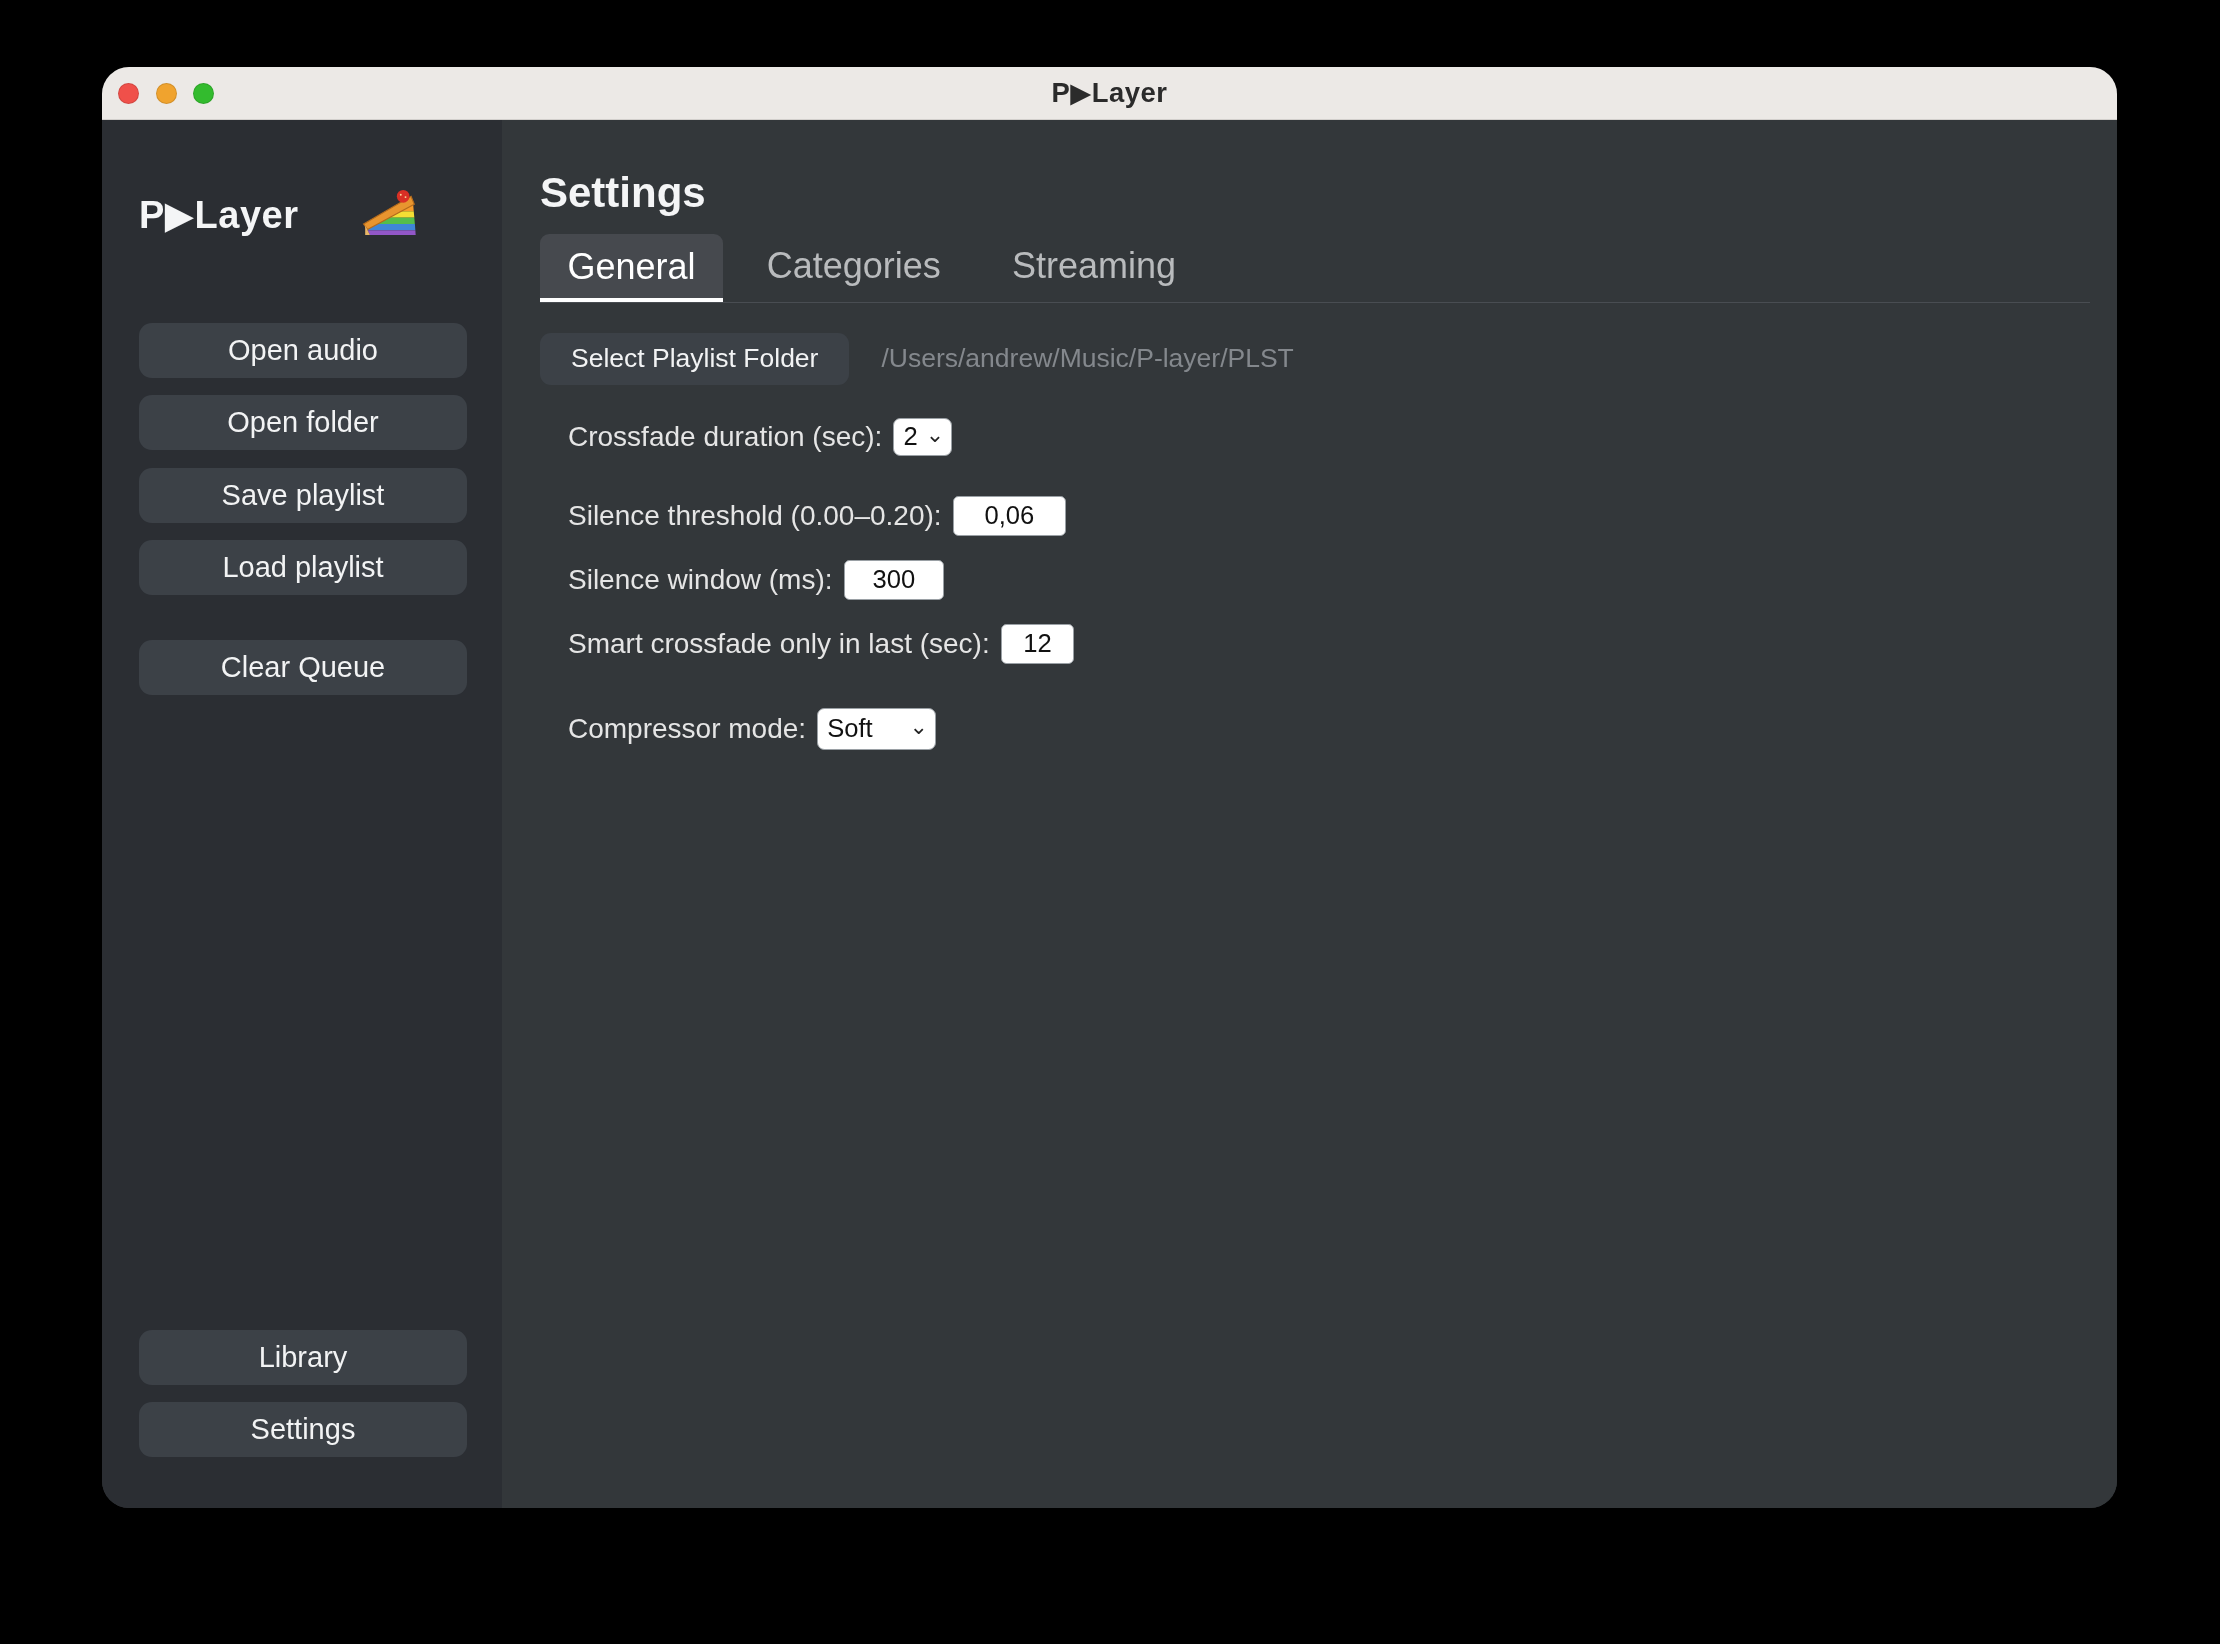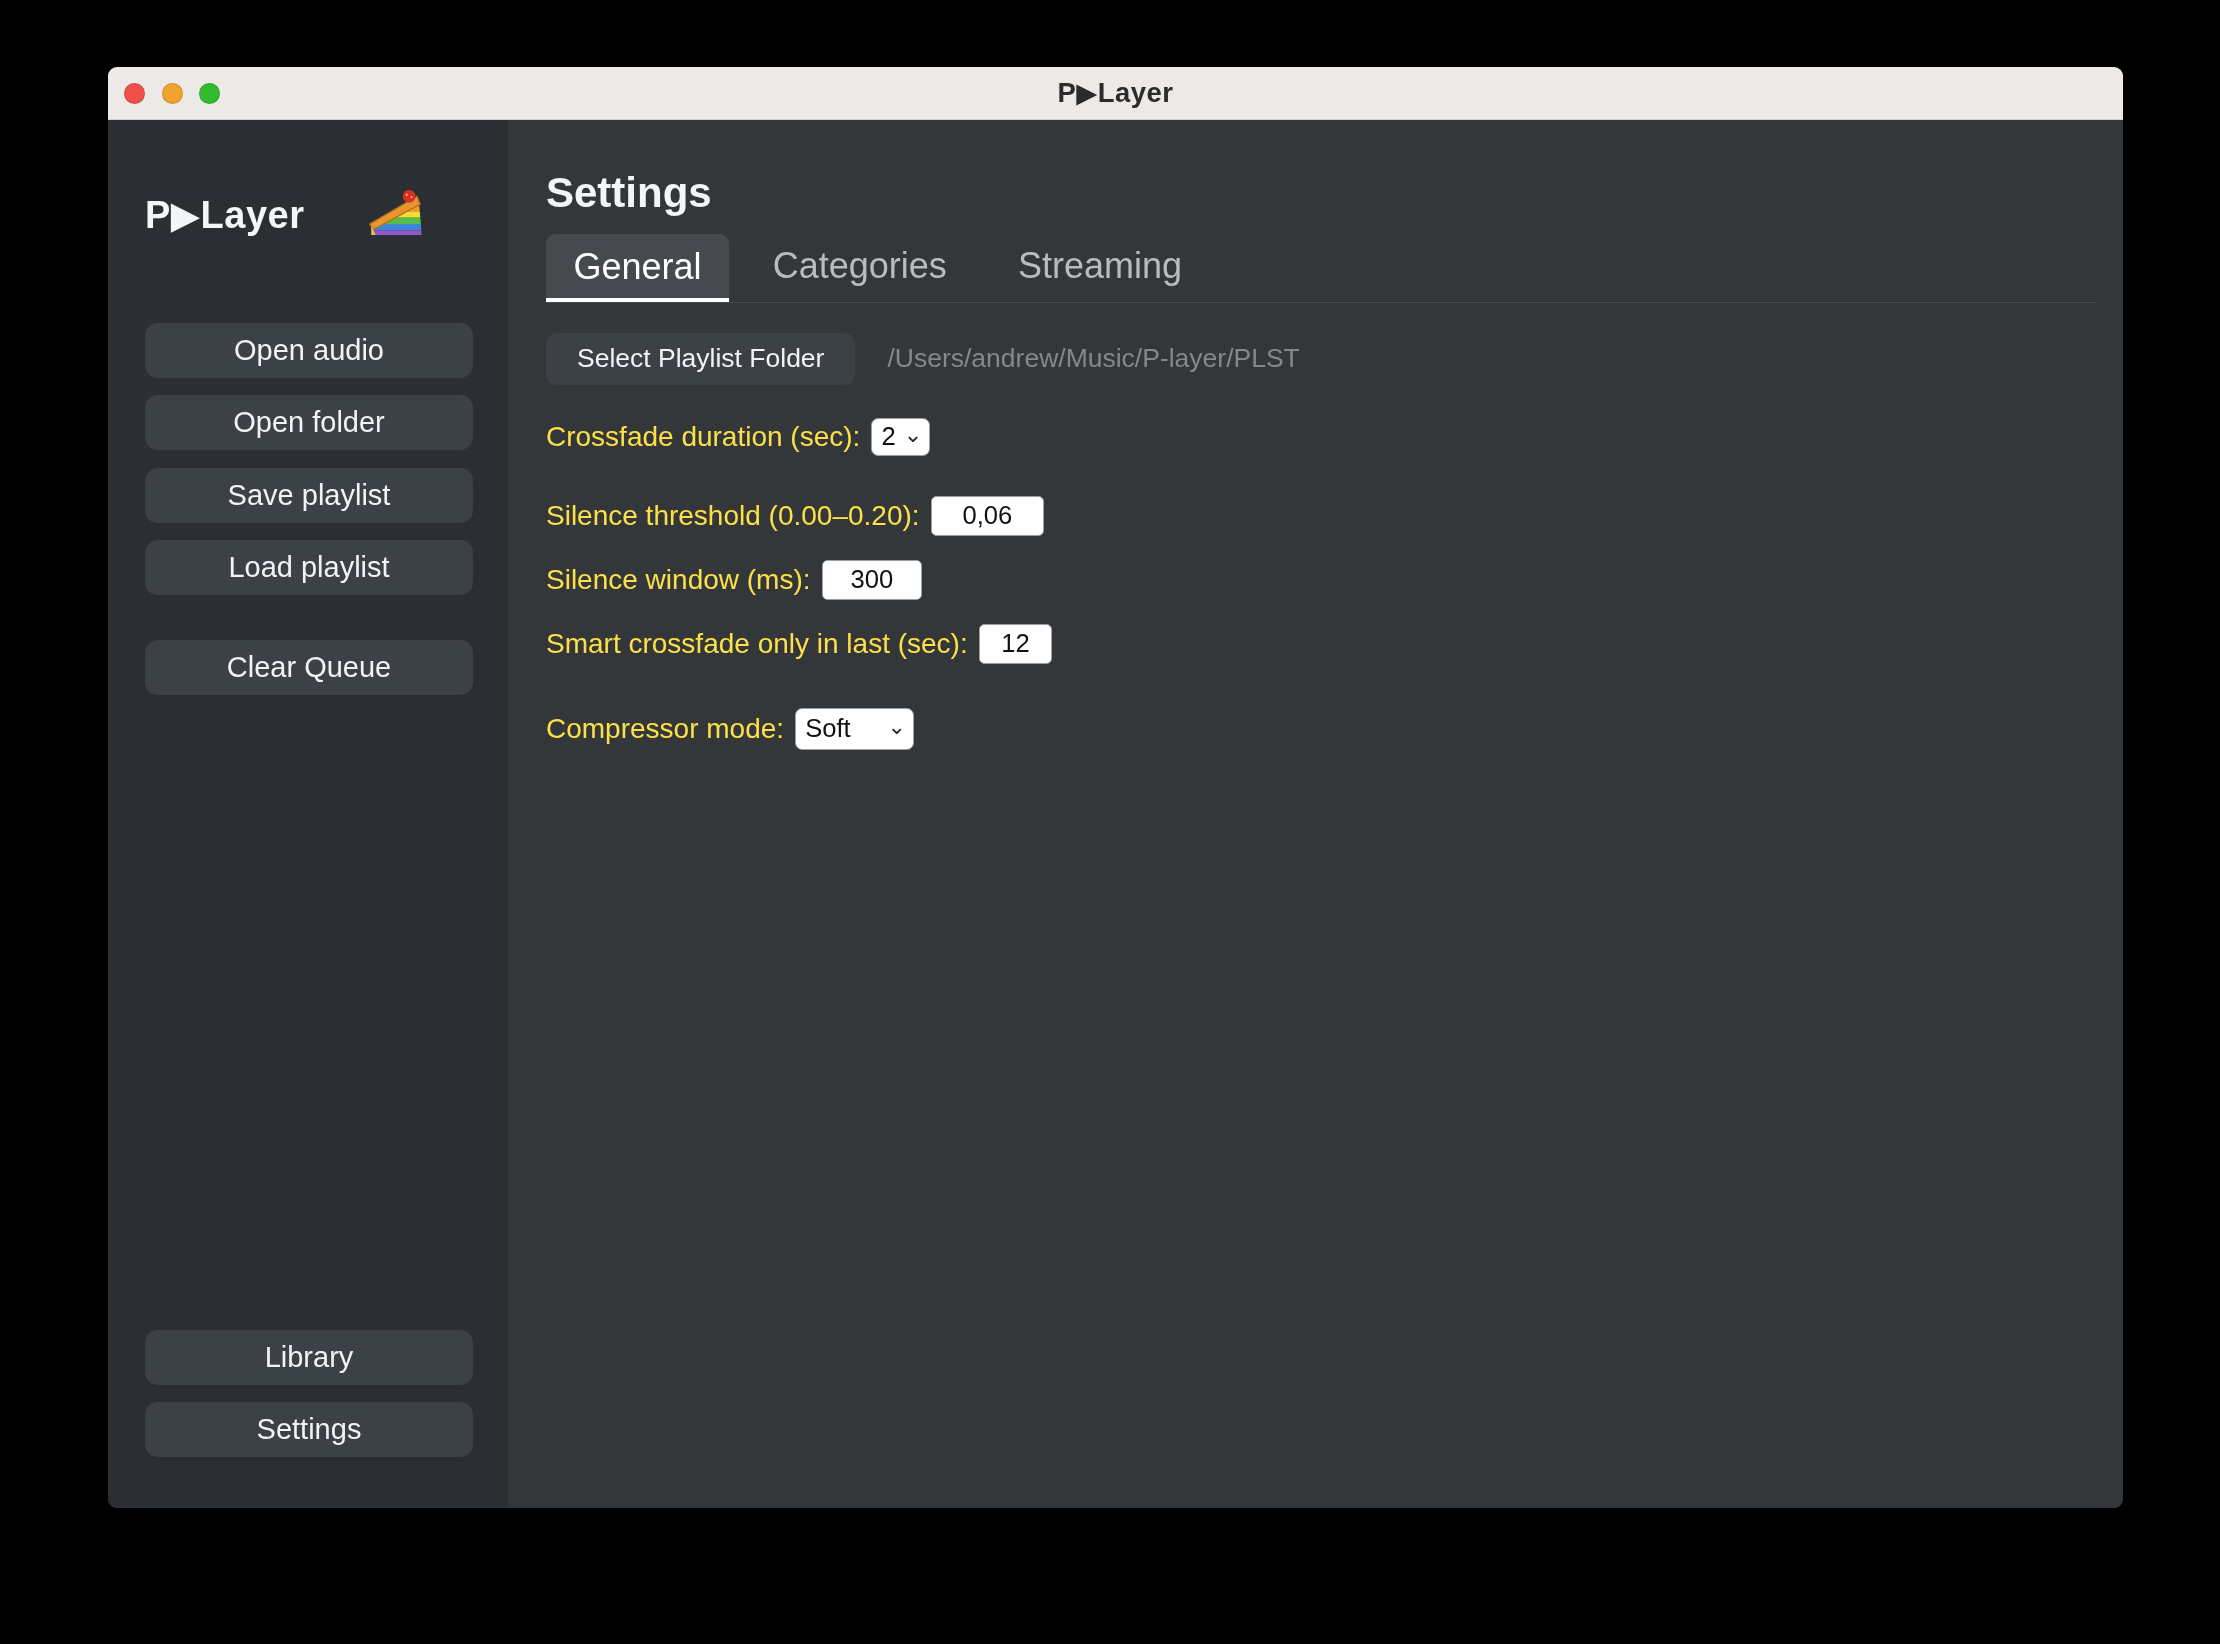--- a/index.html
+++ b/index.html
@@ -6,25 +6,25 @@
     margin: 0;
     padding: 0;
     width: 2220px;
     height: 1645px;
     background: #000000;
     font-family: "Liberation Sans", "DejaVu Sans", sans-serif;
     overflow: hidden;
   }
   .window {
     position: absolute;
-    left: 108px;
+    left: 102px;
     top: 67px;
     width: 2015px;
     height: 1441px;
-    border-radius: 9px;
+    border-radius: 27px;
     overflow: hidden;
     display: flex;
     flex-direction: column;
     background: #33373a;
   }
   
   .titlebar {
     height: 52px;
     flex: 0 0 52px;
     background: #ece9e6;
@@ -167,22 +167,23 @@
     margin-left: 32px;
     font-size: 26.5px;
     color: #84888d;
   }
   .field-row {
     display: flex;
     align-items: center;
   }
   .field-label {
     font-size: 28px;
-    color: #fde047;
+    color: #e5e5e5;
     margin-right: 11px;
+    margin-left: 28px;
   }
   .select-wrap { position: relative; display: inline-block; }
   select.ctl {
     appearance: none;
     -webkit-appearance: none;
     background: #ffffff;
     color: #111111;
     border: 1.8px solid #9aa0a5;
     border-radius: 7.3px;
     font-size: 25.6px;

